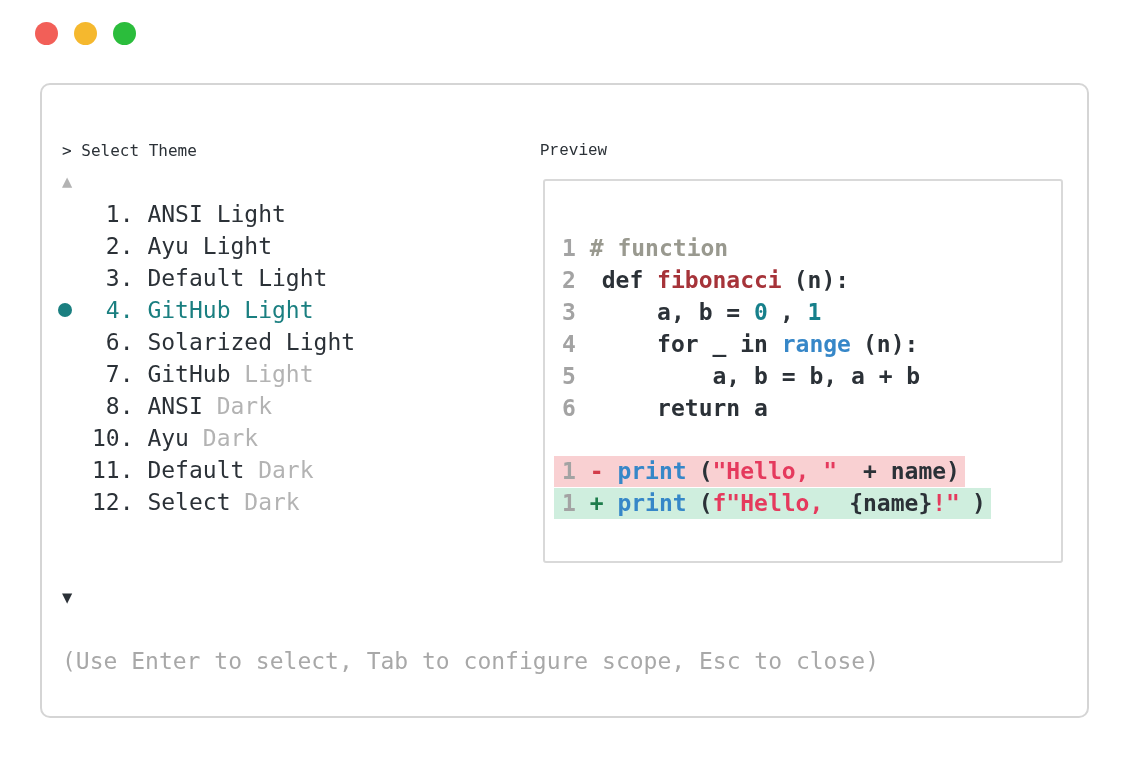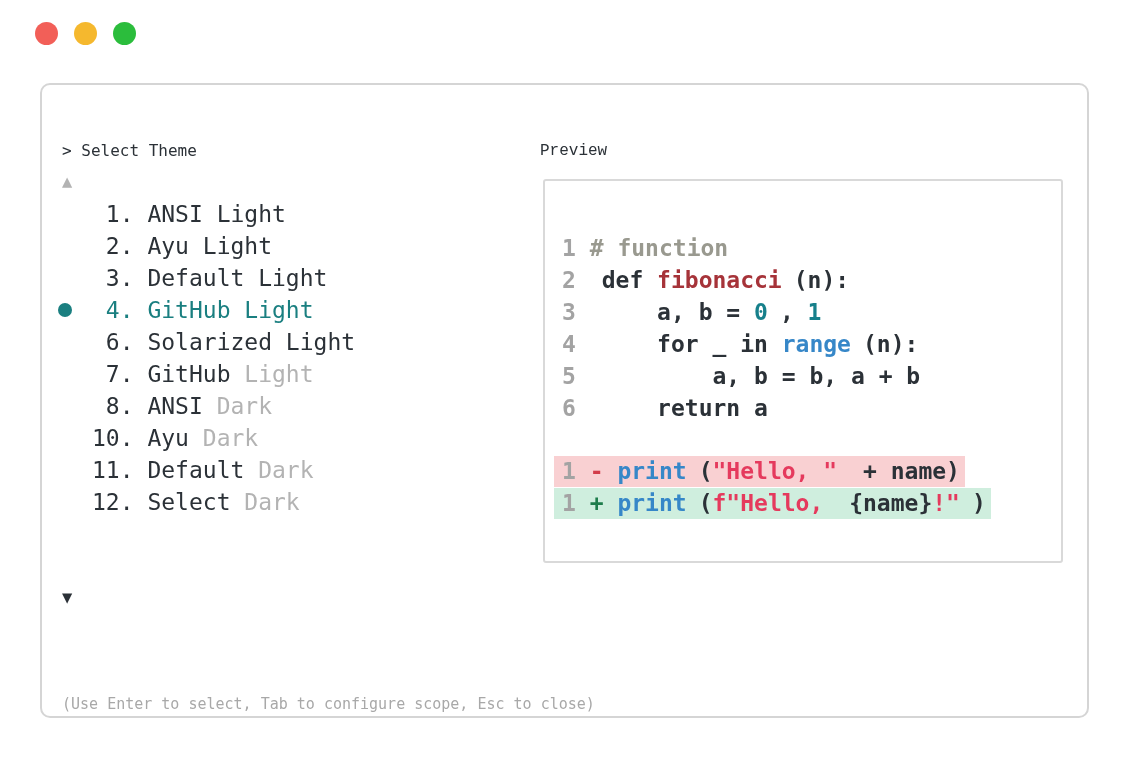--- a/index.html
+++ b/index.html
@@ -38,22 +38,22 @@
     position:relative;height:32px;line-height:32px;font-size:23px;
     padding-left:50px;white-space:pre;cursor:pointer;
   }
   .theme-list li .sel-dot{
     position:absolute;left:16px;top:9px;width:14px;height:14px;border-radius:50%;
     background:var(--accent,#1a7f80);
   }
   .theme-list li.selected{color:var(--accent,#1a7f80);}
   .theme-list li .muted{color:var(--muted,#b3b3b3);}
 
-  .help{position:absolute;left:20px;top:560px;font-size:15px;line-height:32px;
-    color:var(--help-gray,#a8a8a8);white-space:pre;margin-top:43px;}
+  .help{position:absolute;left:20px;top:560px;font-size:23px;line-height:32px;
+    color:var(--help-gray,#a8a8a8);white-space:pre;}
 
   
   .preview-box{
     position:absolute;left:501px;top:94px;width:520px;height:384px;
     border:2px solid var(--preview-border,#d9d9d9);border-radius:3px;
     box-sizing:border-box;overflow:hidden;
   }
   .code{padding:51px 0 0 17px;font-size:23px;line-height:32px;font-weight:bold;}
   .code .line{height:32px;white-space:pre;}
   .code .ln{color:var(--ln-gray,#a3a3a3);}

